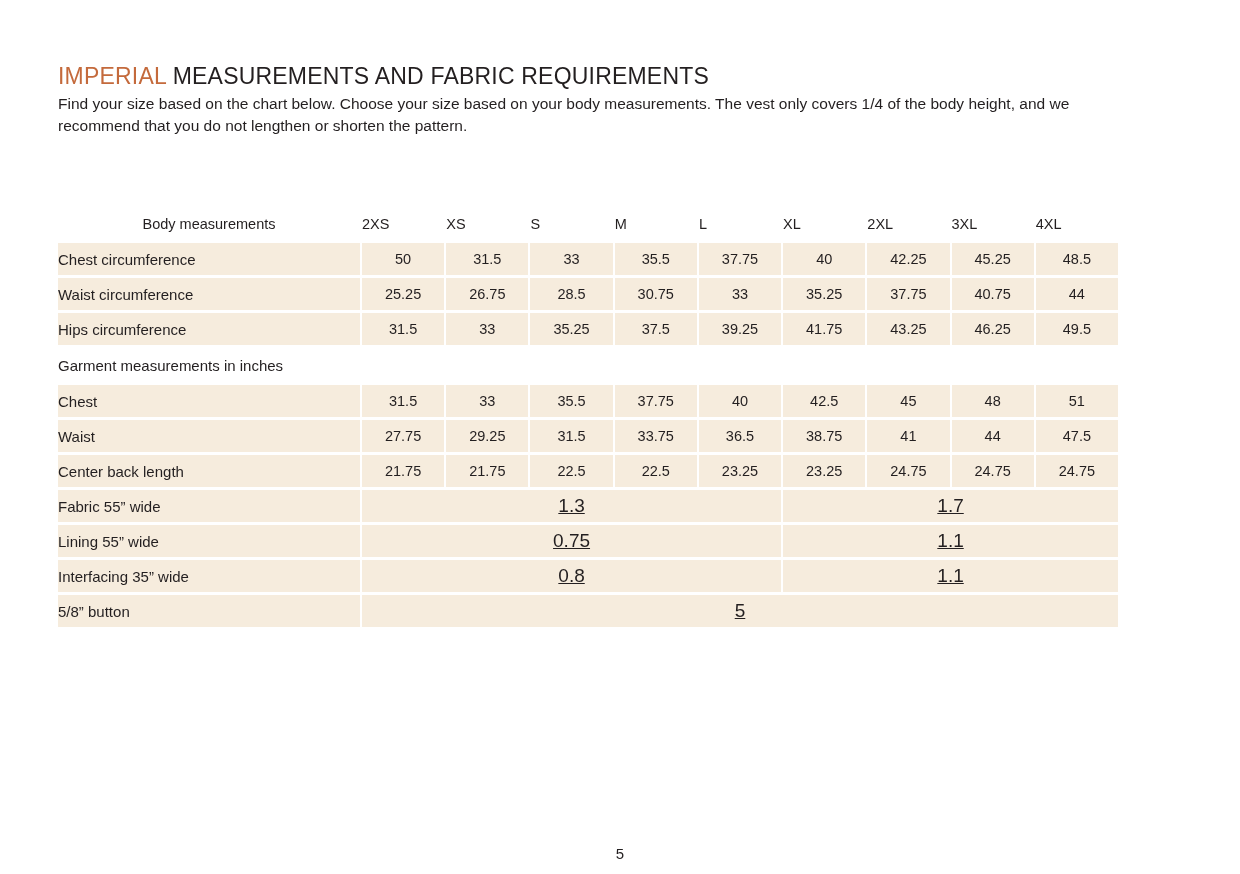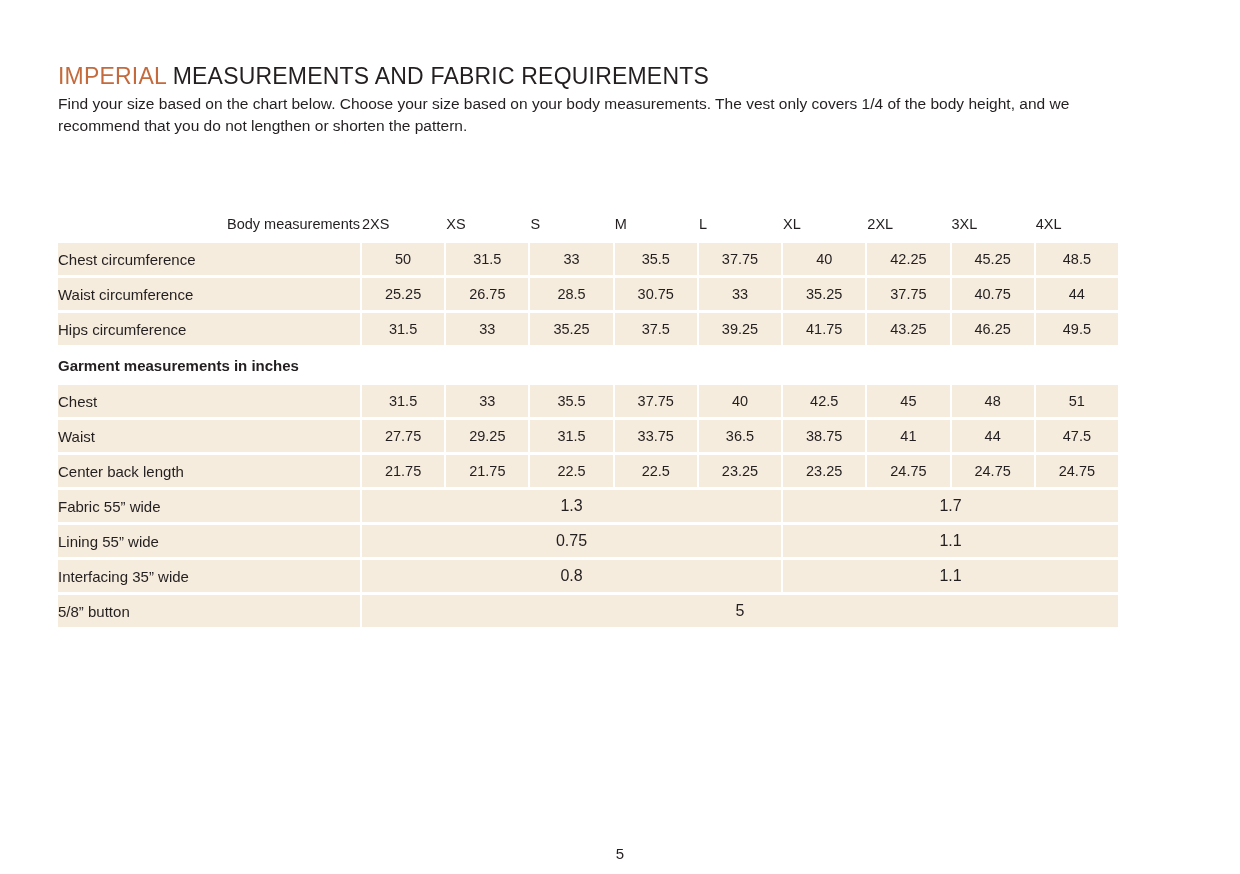--- a/index.html
+++ b/index.html
@@ -76,28 +76,28 @@
     height: 28px;
   }
   tr.shaded td.rowlabel,
   tr.shaded td.val,
   tr.shaded td.span {
     background: #f6ecdd;
   }
   tr.section td {
     background: transparent;
     height: 34px;
-    font-weight: bold;
   }
   tr.section td.rowlabel {
     font-size: 15px;
   }
   td.span {
     text-align: center;
-    font-size: 16px;
+    font-size: 19px;
+    text-decoration: underline;
   }
   .footer-page {
     position: absolute;
     left: 0;
     top: 845px;
     width: 1240px;
     text-align: center;
     font-size: 15px;
     color: #231f20;
   }
@@ -109,21 +109,21 @@
 
   <div class="title">
     <span class="accent">IMPERIAL</span><span> MEASUREMENTS AND FABRIC REQUIREMENTS</span>
   </div>
 
   <div class="intro">Find your size based on the chart below. Choose your size based on your body measurements.  The vest only covers 1/4 of the body height, and we recommend that you do not lengthen or shorten the pattern.</div>
 
   <table class="chart">
     <tbody>
       <tr>
-        <td class="rowlabel hdr" style="text-align:right;margin-top:20px;">Body measurements</td>
+        <td class="rowlabel hdr" style="text-align:center;margin-top:20px;">Body measurements</td>
         <td class="val hdr">2XS</td>
         <td class="val hdr">XS</td>
         <td class="val hdr">S</td>
         <td class="val hdr">M</td>
         <td class="val hdr">L</td>
         <td class="val hdr">XL</td>
         <td class="val hdr">2XL</td>
         <td class="val hdr">3XL</td>
         <td class="val hdr">4XL</td>
       </tr>

